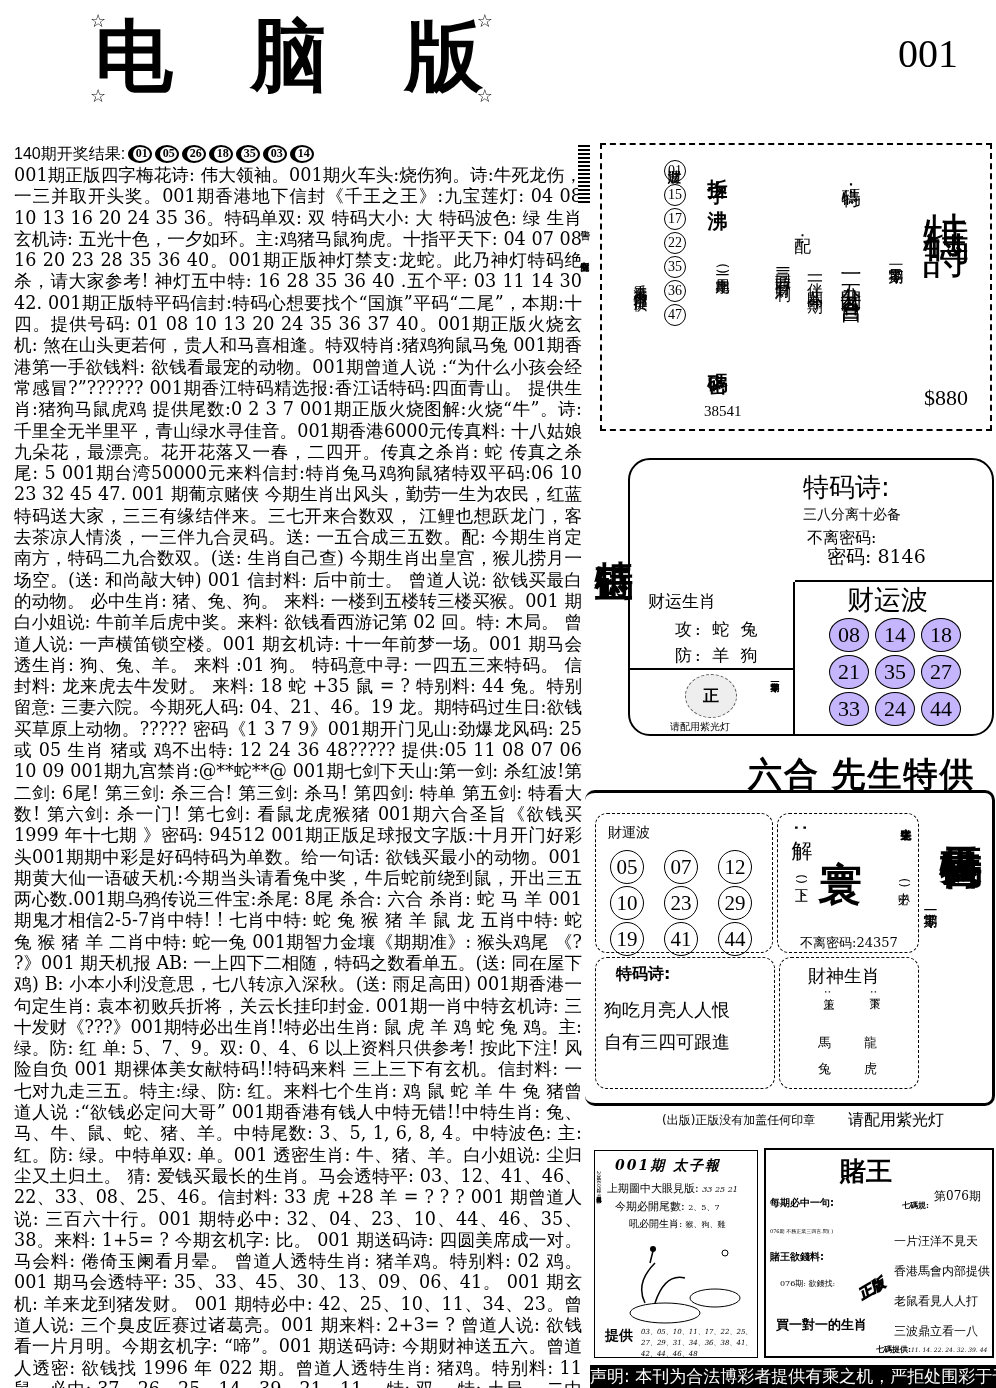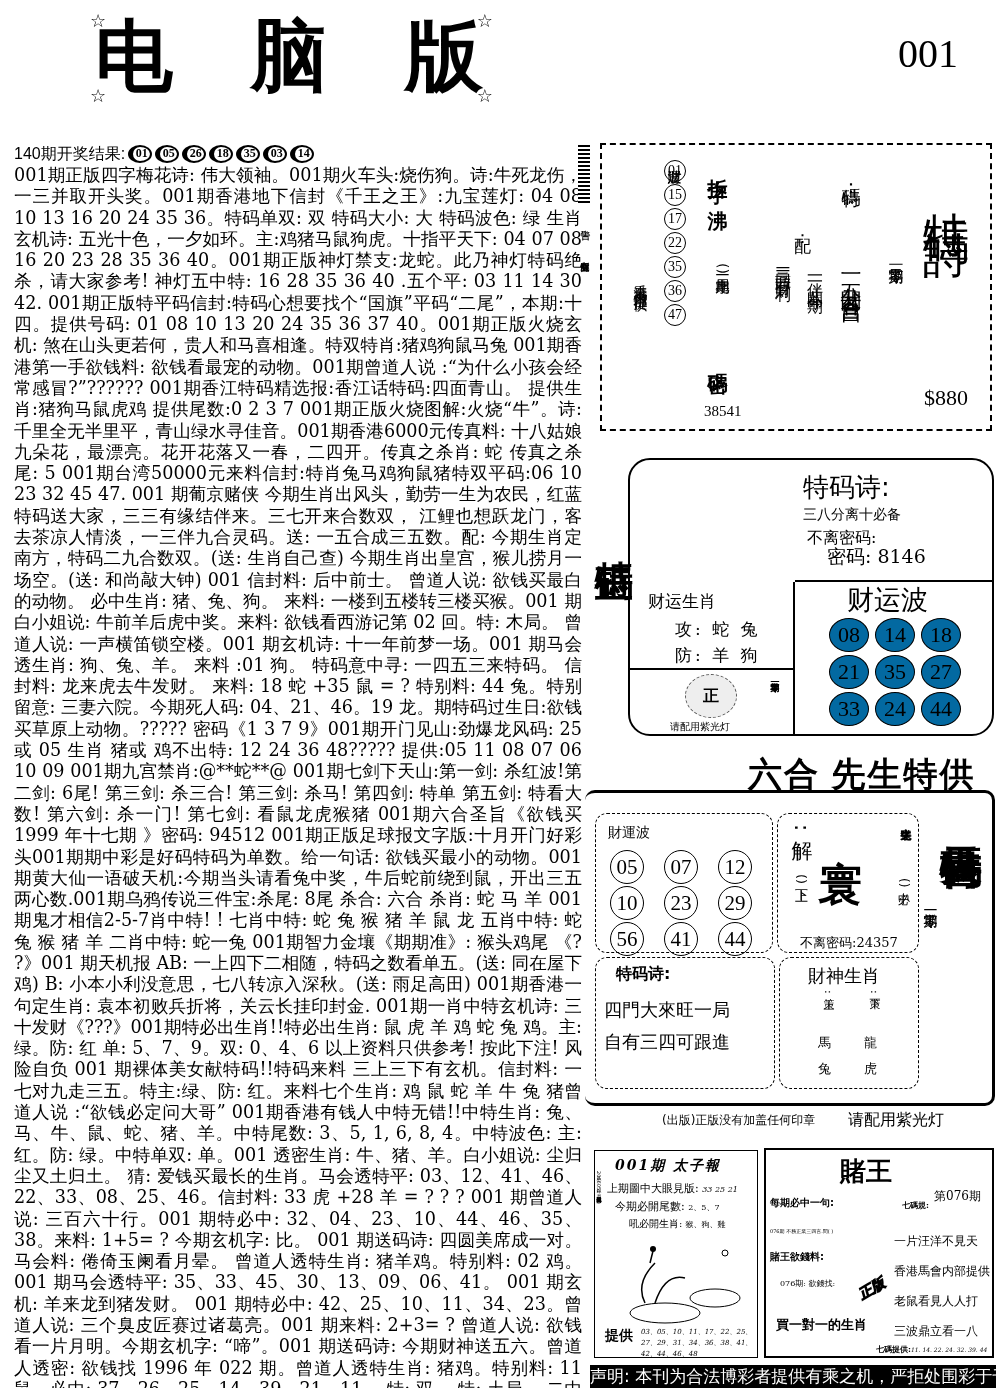--- a/index.html
+++ b/index.html
@@ -9,21 +9,21 @@
 .star{font-size:18px;font-family:"DejaVu Sans",sans-serif}
 .issue{left:898px;top:30px;font-size:40px;font-family:"Liberation Serif",serif}
 .leftcol{left:14px;top:143px;width:568px;font-size:17.6px;line-height:21.3px;text-align:justify}
 .results{display:flex;align-items:center;gap:3px;font-family:"Liberation Sans",sans-serif;font-size:16px;height:22px}
 .rball{display:inline-flex;align-items:center;justify-content:center;width:24px;height:18px;border:2px solid #000;border-radius:50%;font-weight:bold;font-size:12px;font-family:"Liberation Serif",serif;border-left-width:5px}
 .box1{left:600px;top:143px;width:392px;height:288px;border:2px dashed #000}
 .vert{writing-mode:vertical-rl;font-family:"DejaVu Sans",sans-serif}
 .circ{display:inline-flex;align-items:center;justify-content:center;width:22px;height:22px;border:1.5px solid #000;border-radius:50%;font-size:14px;margin:1px 0;font-family:"Liberation Serif",serif;writing-mode:horizontal-tb}
 .box2{left:628px;top:458px;width:366px;height:278px;border:2px solid #000;border-radius:22px;overflow:hidden}
 .cell{position:absolute;border-color:#000;border-style:solid;border-width:0}
-.wball{display:inline-flex;align-items:center;justify-content:center;width:40px;height:34px;border:1.5px solid #000;border-radius:50%;background:#0369a1;font-size:22px;font-family:"Liberation Serif",serif}
+.wball{display:inline-flex;align-items:center;justify-content:center;width:40px;height:34px;border:1.5px solid #000;border-radius:50%;background:#c4b5fd;font-size:22px;font-family:"Liberation Serif",serif}
 .lhhead{left:748px;top:752px;font-family:Liberation Sans, sans-serif;font-weight:bold;font-size:34px;letter-spacing:2px}
 .box3{left:585px;top:790px;width:410px;height:316px;border:3px solid #000;border-radius:10px;border-left:none}
 .dbox{position:absolute;border:1.5px dashed #000;border-radius:12px}
 .oball{display:inline-flex;align-items:center;justify-content:center;width:34px;height:34px;border:1.5px solid #000;border-radius:50%;font-size:21px;font-family:"Liberation Serif",serif}
 .box4{left:594px;top:1150px;width:164px;height:208px;border:1.5px solid #000}
 .box5{left:764px;top:1148px;width:230px;height:210px;border:2px solid #000}
 .footer{left:590px;top:1365px;width:406px;height:23px;background:#000;color:#fff;font-family:"DejaVu Sans",sans-serif;font-size:17px;white-space:nowrap;overflow:hidden;line-height:23px}
 </style>
 </head>
 <body>
@@ -121,37 +121,37 @@
 <div class="abs box3">
   <div class="dbox" style="left:10px;top:20px;width:178px;height:140px">
     <div class="abs" style="left:12px;top:10px;font-size:14px">財運波</div>
     <div class="abs" style="left:14px;top:36px;display:grid;grid-template-columns:repeat(3,54px);row-gap:2px">
       <span class="oball">05</span>
       <span class="oball">07</span>
       <span class="oball">12</span>
       <span class="oball">10</span>
       <span class="oball">23</span>
       <span class="oball">29</span>
-      <span class="oball">56</span>
+      <span class="oball">19</span>
       <span class="oball">41</span>
       <span class="oball">44</span>
     </div>
   </div>
   <div class="dbox" style="left:192px;top:20px;width:142px;height:140px">
     <div class="abs vert" style="left:10px;top:10px;font-size:21px">解:</div>
     <div class="abs vert" style="left:14px;top:60px;font-size:13px">(上下)</div>
     <div class="abs" style="left:40px;top:42px;font-size:44px;font-weight:bold">寰</div>
     <div class="abs vert" style="right:6px;top:6px;font-size:11px;font-weight:bold">先生送字</div>
     <div class="abs vert" style="right:6px;top:64px;font-size:12px">(必中)</div>
     <div class="abs" style="left:22px;top:120px;font-size:13px">不离密码:24357</div>
   </div>
   <div class="dbox" style="left:10px;top:164px;width:180px;height:132px">
     <div class="abs" style="left:20px;top:6px;font-size:16px;font-weight:bold;font-family:'DejaVu Sans',sans-serif">特码诗:</div>
     <div class="abs" style="left:8px;top:36px;font-size:18px;font-family:'DejaVu Sans',sans-serif;line-height:32px">
-      <div>四門大來旺一局</div>
+      <div>狗吃月亮人人恨</div>
       <div>自有三四可跟進</div>
     </div>
   </div>
   <div class="dbox" style="left:194px;top:164px;width:140px;height:132px">
     <div class="abs" style="left:28px;top:6px;font-size:18px">財神生肖</div>
     <div class="abs vert" style="left:40px;top:32px;font-size:11px">上策:</div>
     <div class="abs vert" style="left:86px;top:32px;font-size:11px">下策:</div>
     <div class="abs" style="left:38px;top:76px;font-size:13px">馬</div>
     <div class="abs" style="left:38px;top:102px;font-size:13px">兔</div>
     <div class="abs" style="left:84px;top:76px;font-size:13px">龍</div>

